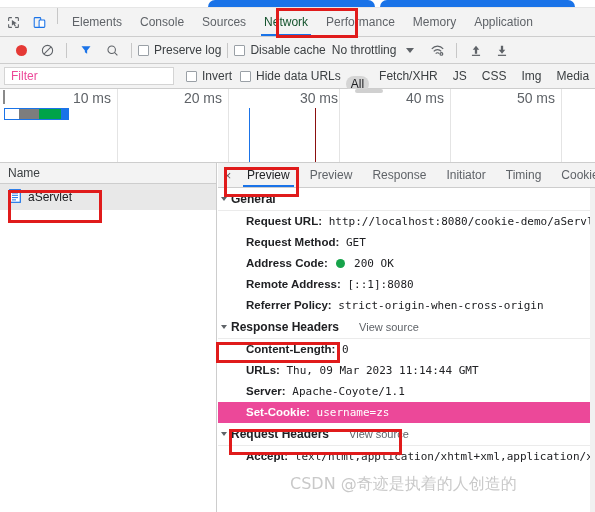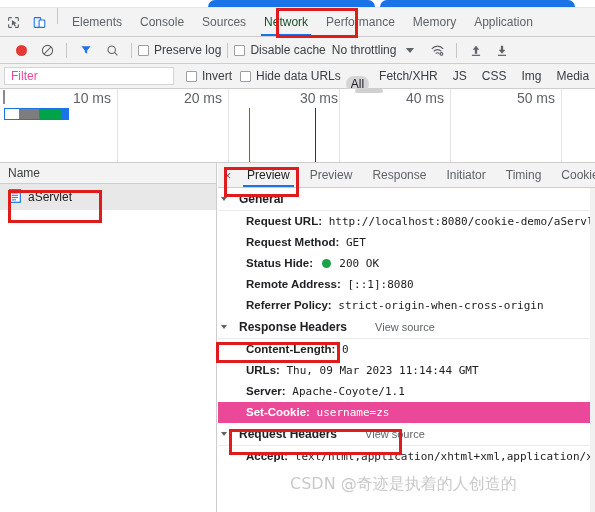--- a/index.html
+++ b/index.html
@@ -177,21 +177,21 @@
   }
 
   .hdr-body {
     position: relative;
     height: 324px;
     overflow: hidden;
     font-family: "DejaVu Sans Mono", monospace;
     font-size: 11px;
   }
   .sec-title {
-    display: flex; align-items: center; gap: 12px;
+    display: flex; align-items: center; gap: 4px;
     padding: 4px 0 4px 4px;
     font-family: "Liberation Sans", sans-serif;
     font-size: 12px; font-weight: bold; color: #202124;
     border-bottom: 1px solid #ebebeb;
   }
   .tri {
     width: 0; height: 0; border-left: 4.5px solid #5f6368;
     border-top: 3.5px solid transparent; border-bottom: 3.5px solid transparent;
     flex: none; transform: rotate(90deg); margin-right: 1px;
   }
@@ -424,21 +424,21 @@
         </div>
     </div>
     <div class="hdr-body" id="hdr-body">
       <div class="vscroll"></div>
     <div class="sec-title">
           <span class="tri"></span>
           <span>General</span>
         </div>
         <div class="hdr-line"><span class="k">Request URL:</span> <span class="v">http://localhost:8080/cookie-demo/aServlet</span></div>
         <div class="hdr-line"><span class="k">Request Method:</span> <span class="v">GET</span></div>
-        <div class="hdr-line"><span class="k">Status Hide:</span> <span class="status-dot"></span> <span class="v">200 OK</span></div>
+        <div class="hdr-line"><span class="k">Address Code:</span> <span class="status-dot"></span> <span class="v">200 OK</span></div>
         <div class="hdr-line"><span class="k">Remote Address:</span> <span class="v">[::1]:8080</span></div>
         <div class="hdr-line"><span class="k">Referrer Policy:</span> <span class="v">strict-origin-when-cross-origin</span></div>
         <div class="sec-title">
           <span class="tri"></span>
           <span>Response Headers</span>
           <span class="view-source">View source</span>
         </div>
         <div class="hdr-line"><span class="k">Content-Length:</span> <span class="v">0</span></div>
         <div class="hdr-line"><span class="k">URLs:</span> <span class="v">Thu, 09 Mar 2023 11:14:44 GMT</span></div>
         <div class="hdr-line"><span class="k">Server:</span> <span class="v">Apache-Coyote/1.1</span></div>

